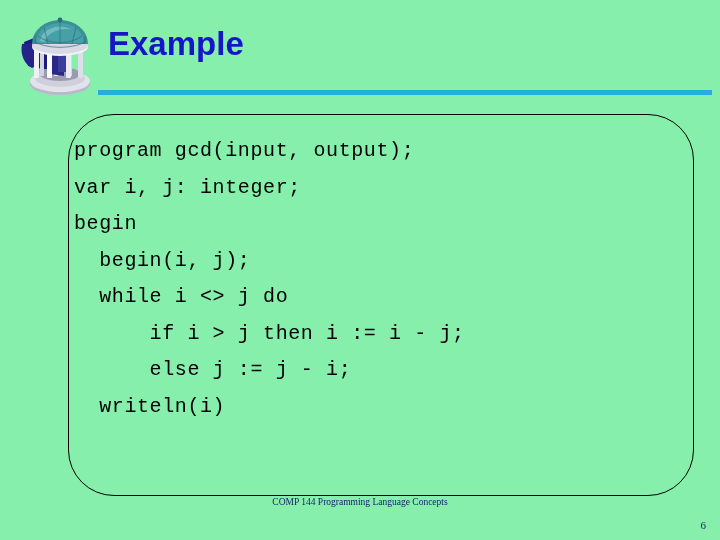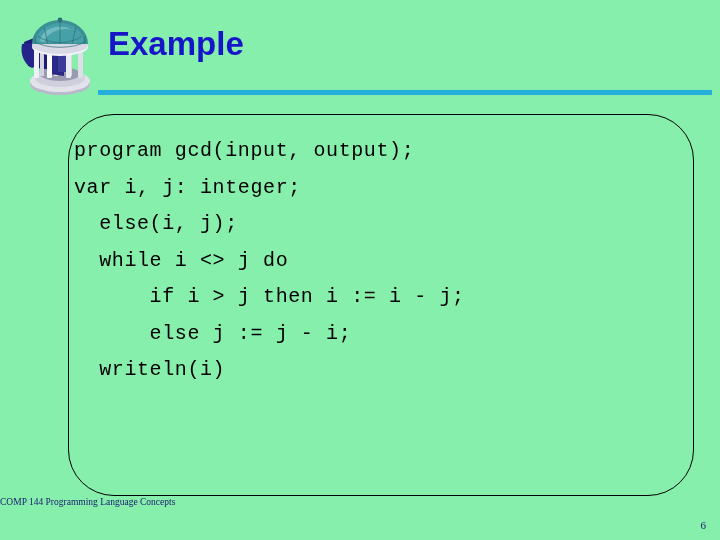--- a/index.html
+++ b/index.html
@@ -72,21 +72,21 @@
     white-space: pre;
     letter-spacing: 0.6px;
   }
 
   
   #footer {
     position: absolute;
     left: 0;
     top: 497px;
     width: 720px;
-    text-align: left;
+    text-align: center;
   }
   .footer-line {
     font-family: "Liberation Serif", serif;
     font-size: 9.5px;
     line-height: 11.5px;
     color: #1a1a6e;
     white-space: nowrap;
   }
   #page-number {
     position: absolute;
@@ -141,21 +141,22 @@
   </div>
 
   <div id="title">Example</div>
   <div id="title-rule"></div>
 
   <div id="code-box"></div>
 
   <div id="code-lines">
     <div class="code-line">program gcd(input, output);</div>
     <div class="code-line">var i, j: integer;</div>
-    <div class="code-line">  else(i, j);</div>
+    <div class="code-line">begin</div>
+    <div class="code-line">  begin(i, j);</div>
     <div class="code-line">  while i &lt;&gt; j do</div>
     <div class="code-line">      if i &gt; j then i := i - j;</div>
     <div class="code-line">      else j := j - i;</div>
     <div class="code-line">  writeln(i)</div>
   </div>
 
   <div id="footer">
     <div class="footer-line">COMP 144 Programming Language Concepts</div>
   </div>
 

